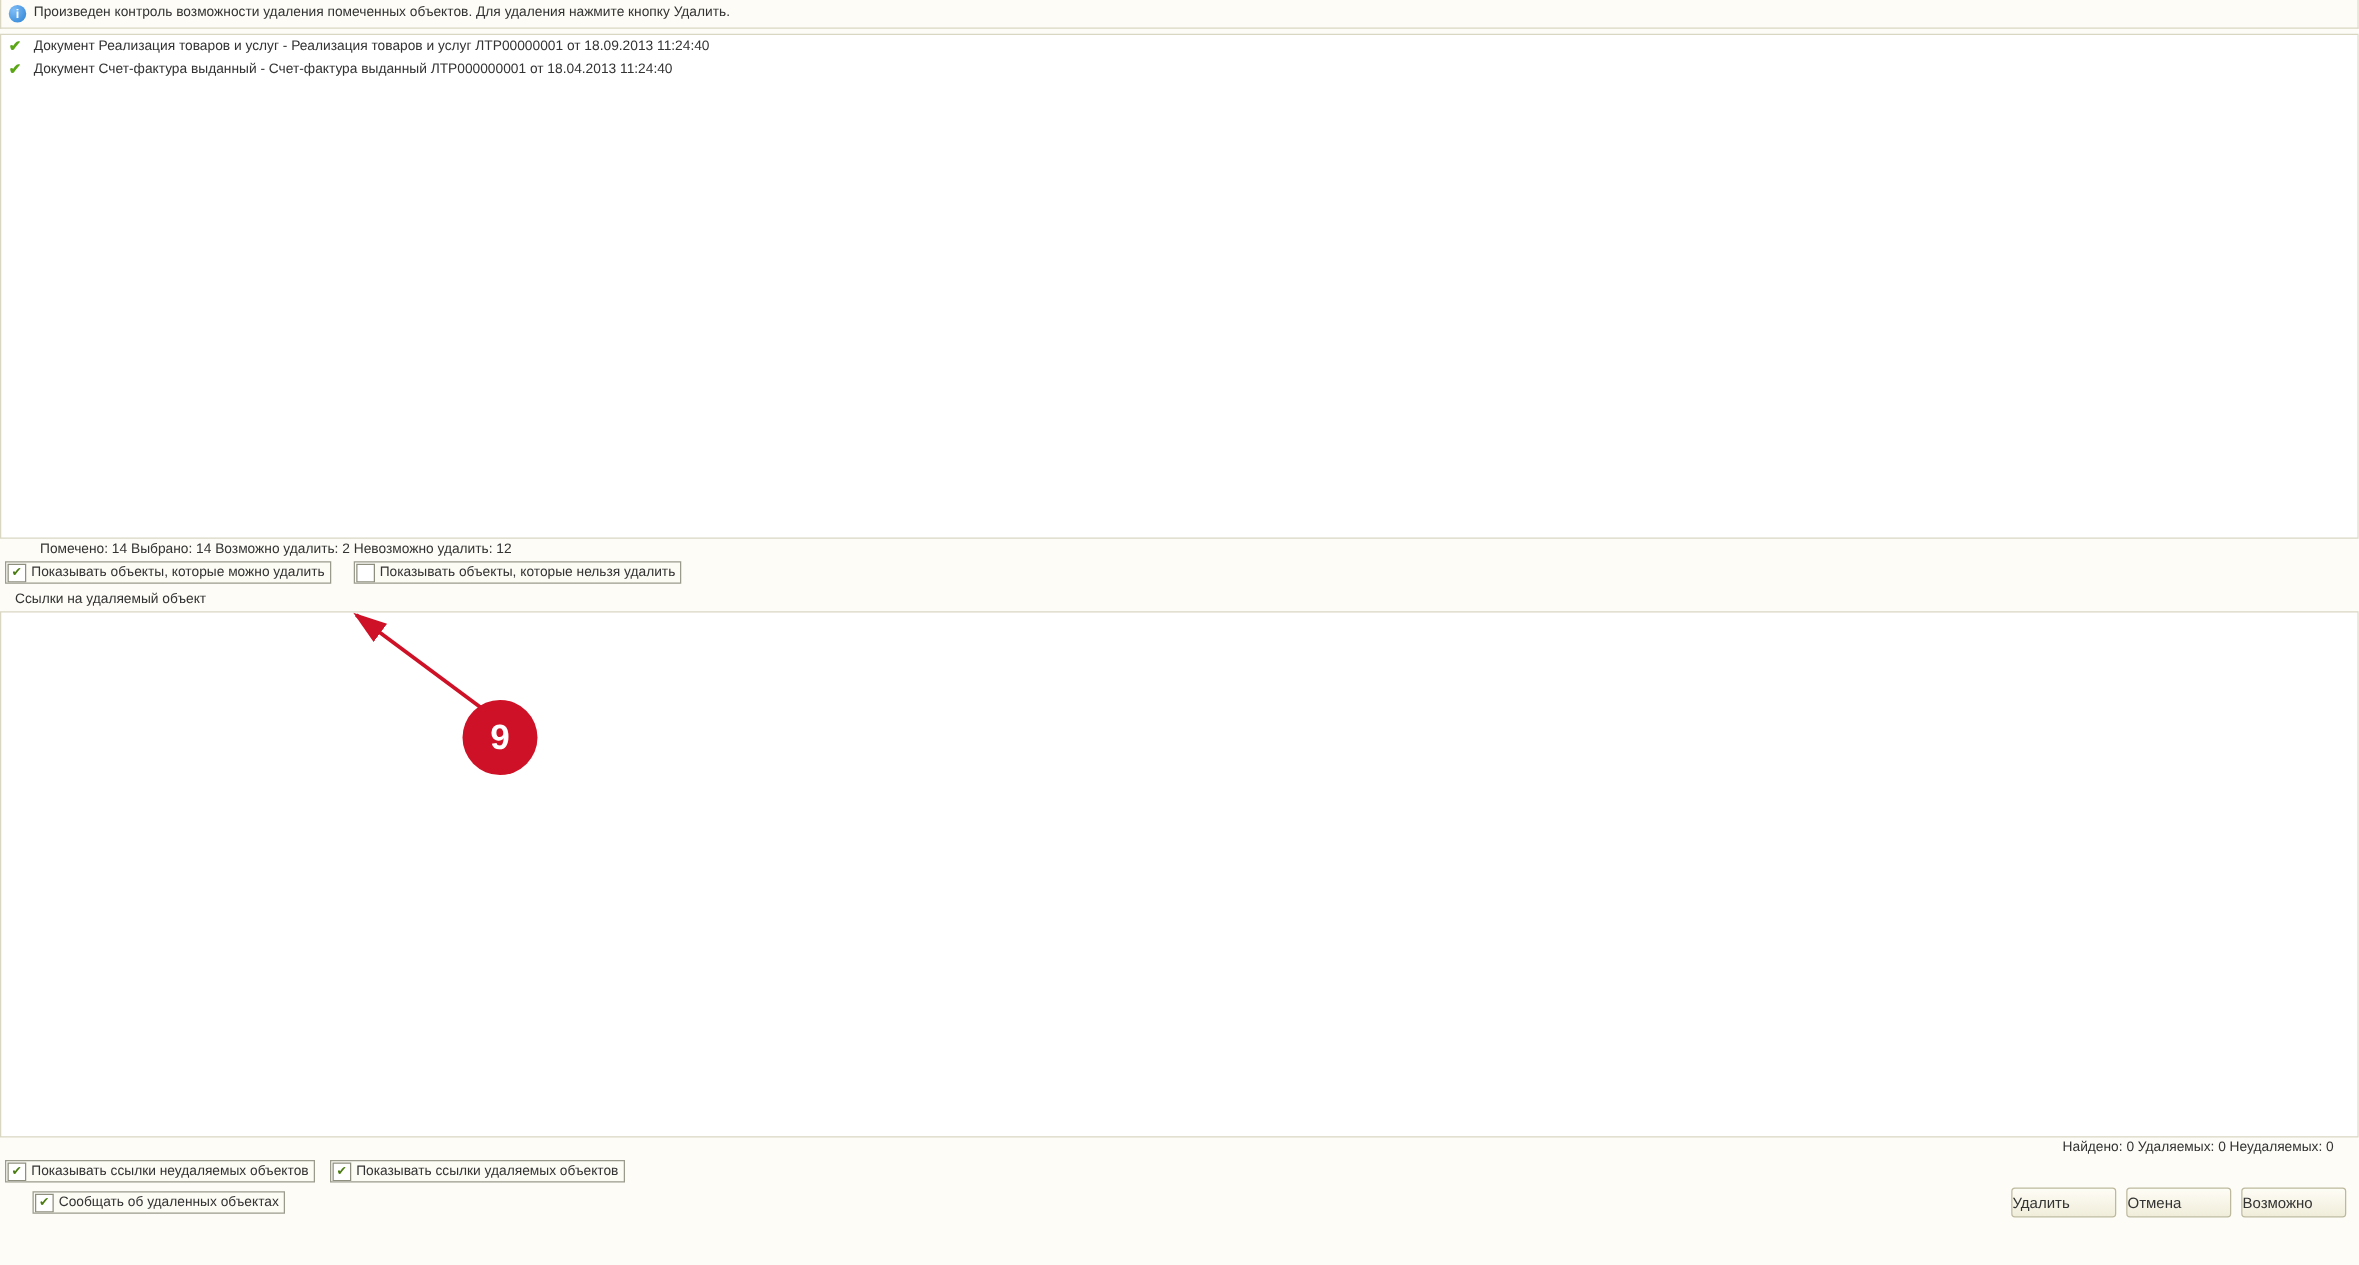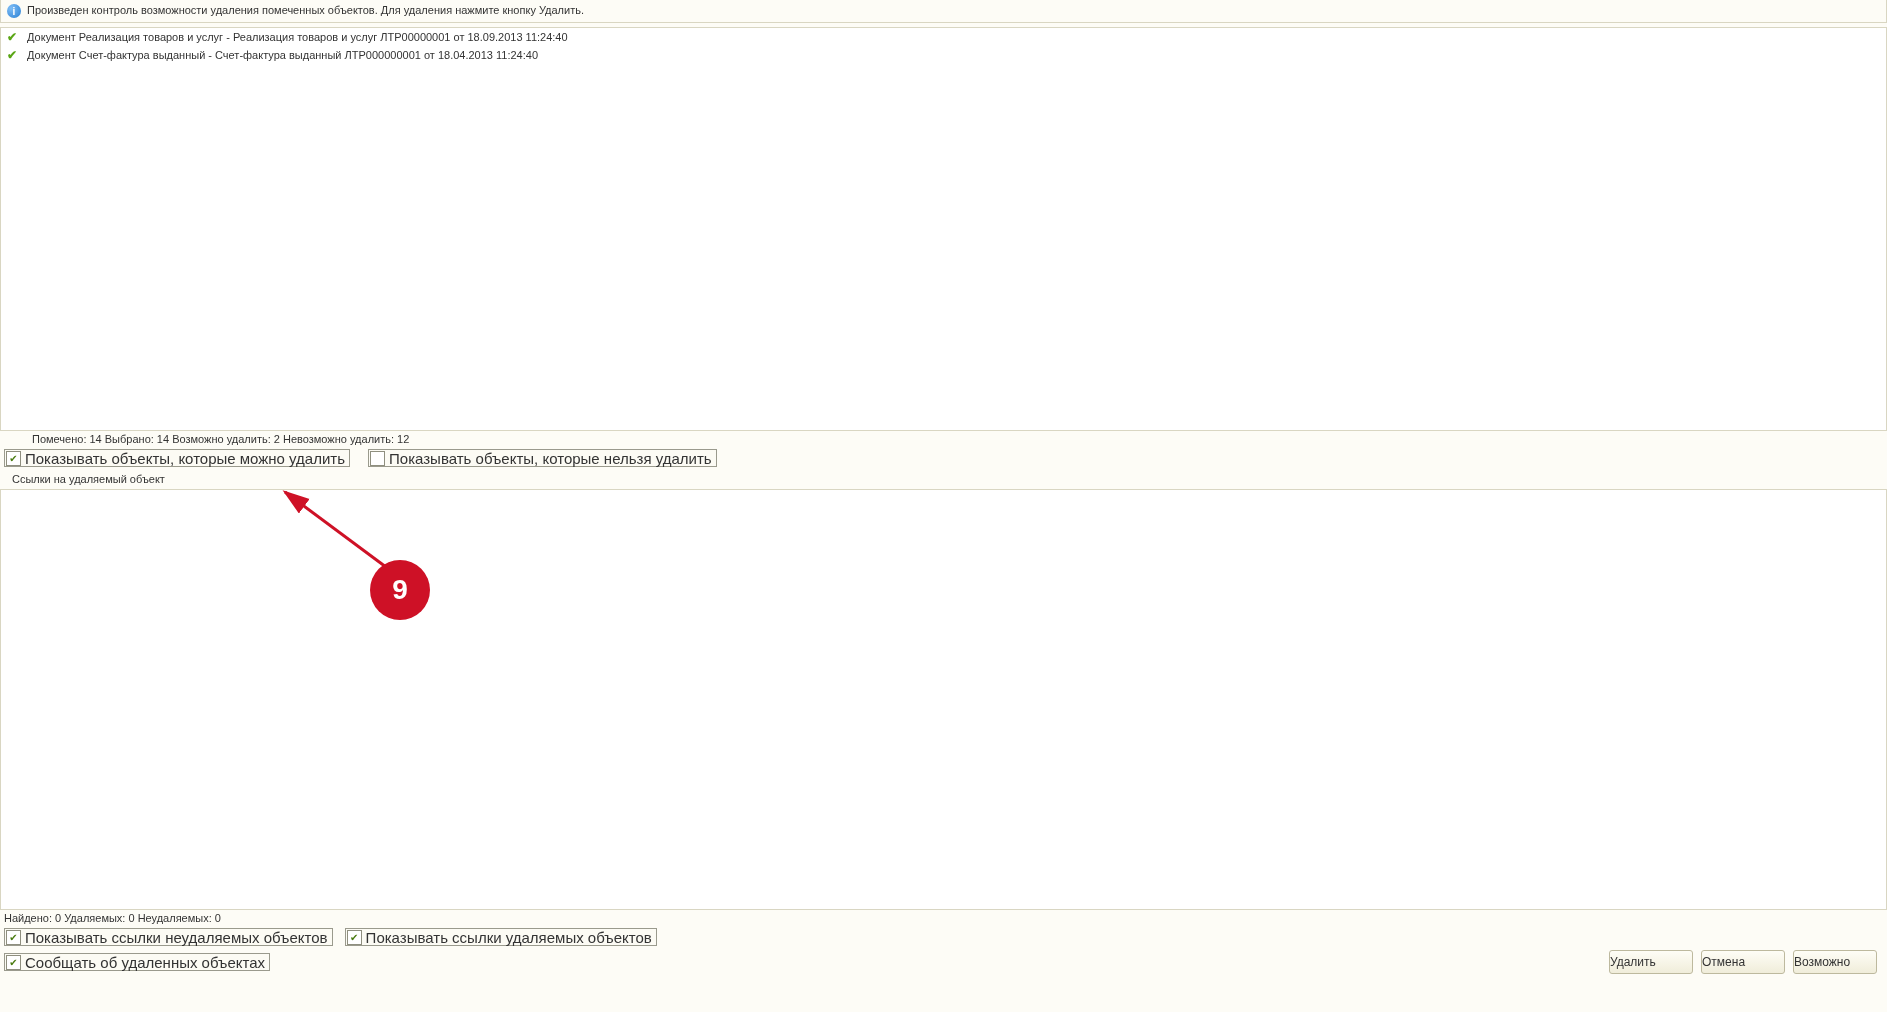--- a/index.html
+++ b/index.html
@@ -67,21 +67,21 @@
     align-items: center;
   }
   .cb-label {
     border: 1px solid #9a9a8d;
     background: #fcfbf4;
     padding: 0 4px 0 0;
     display: inline-flex;
     align-items: center;
     gap: 4px;
     height: 16px;
-    font-size: 15px;
+    font-size: 11px;
   }
   .cb {
     width: 13px;
     height: 13px;
     border: 1px solid #8f8f7f;
     background: #fff;
     display: inline-flex;
     align-items: center;
     justify-content: center;
     font-size: 10px;
@@ -95,32 +95,34 @@
     font-size: 11px;
     margin-top: 2px;
   }
   .links-panel {
     border: 1px solid #d9d6c2;
     background: #fff;
     margin-top: 2px;
     height: 419px;
   }
   .bottom-status {
-    padding: 2px 4px;
+    padding: 2px 20px;
+    text-align: right;
   }
   .bottom-filters {
     padding: 2px 4px;
     display: flex;
     gap: 12px;
   }
   .bottom-bar {
     padding: 2px 4px;
     display: flex;
     justify-content: space-between;
     align-items: center;
+    margin-left: 22px;
   }
   .btn-row {
     display: flex;
     gap: 8px;
     padding-right: 6px;
   }
   .btn {
     min-width: 82px;
     height: 22px;
     border: 1px solid #bdb99e;

